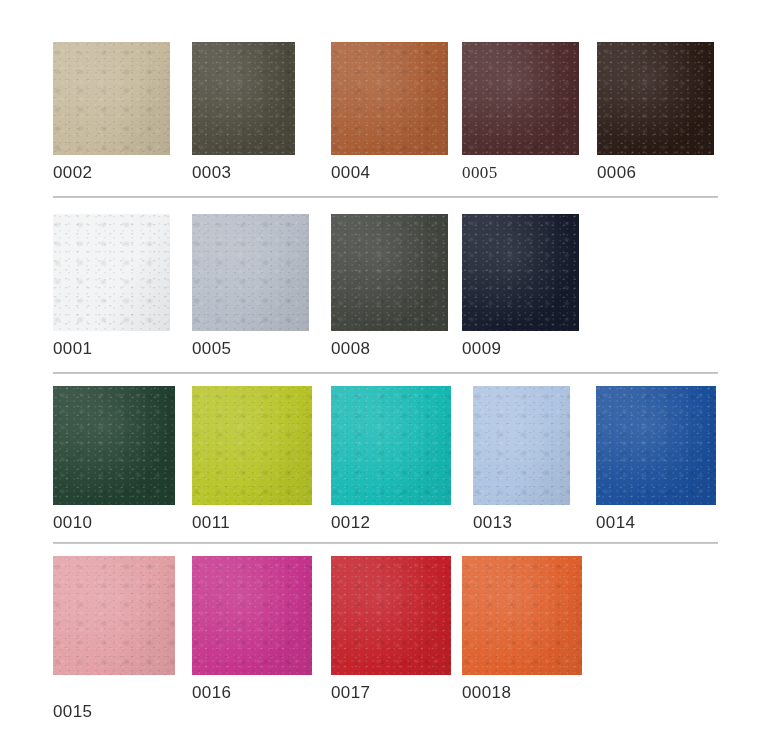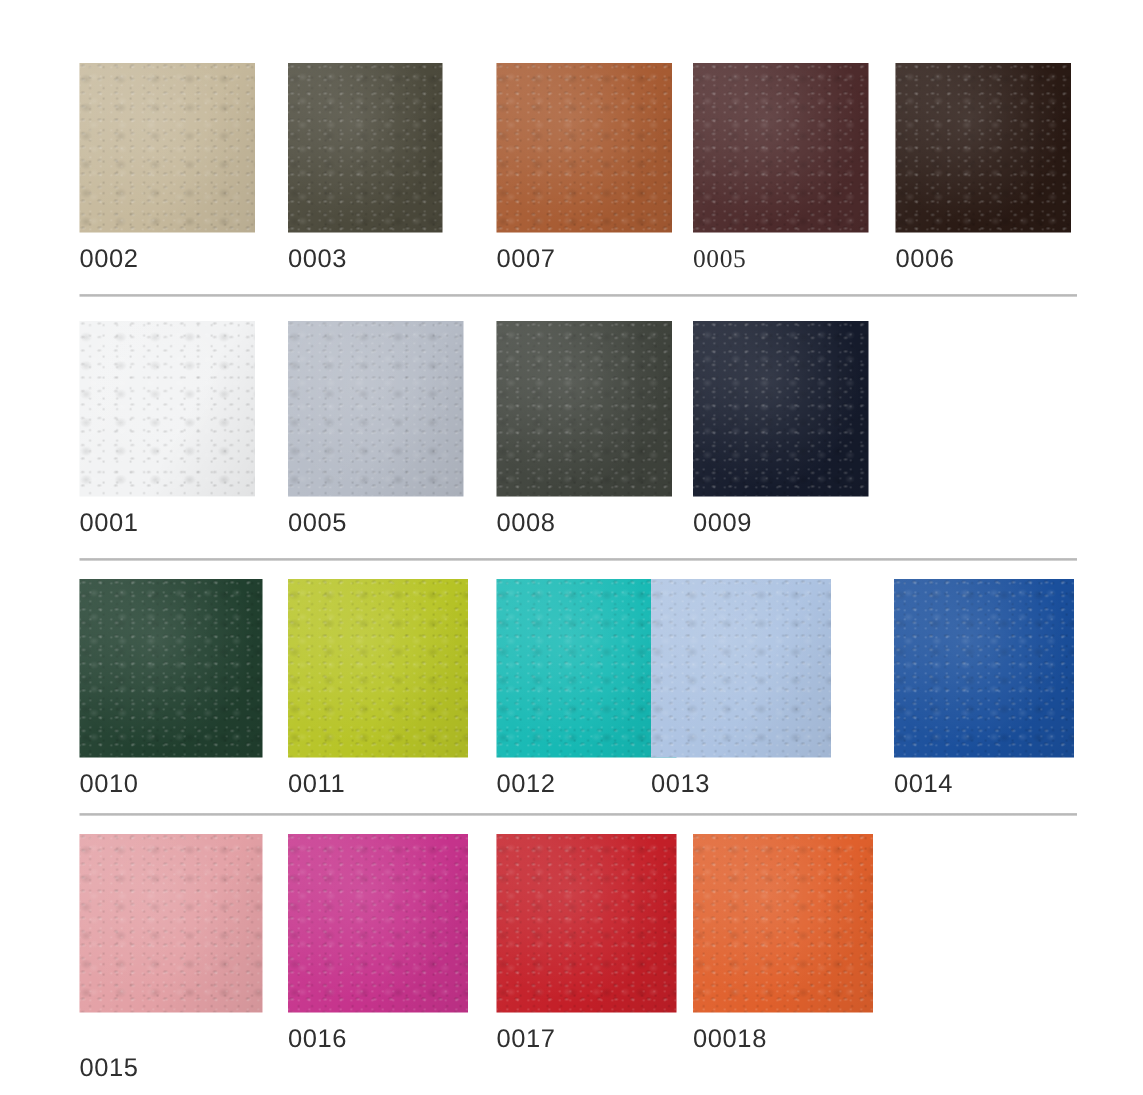--- a/index.html
+++ b/index.html
@@ -109,21 +109,21 @@
           <div class="sheen"></div>
         </div>
         <div class="swatch-label" style="color: rgb(47, 47, 47);">0003</div>
       </div>
       <div class="swatch-cell" style="left: 331px; width: 117px;">
         <div class="swatch-tile" style="height: 113px; background-color: rgb(168, 92, 51);">
           <div class="grain"></div>
           <div class="grain2"></div>
           <div class="sheen"></div>
         </div>
-        <div class="swatch-label" style="color: rgb(47, 47, 47);">0007</div>
+        <div class="swatch-label" style="color: rgb(47, 47, 47);">0004</div>
       </div>
       <div class="swatch-cell" style="left: 462px; width: 117px;">
         <div class="swatch-tile" style="height: 113px; background-color: rgb(78, 43, 44);">
           <div class="grain"></div>
           <div class="grain2"></div>
           <div class="sheen"></div>
         </div>
         <div class="swatch-label" style="color: rgb(47, 47, 47); font-family: Liberation Serif, serif;">0005</div>
       </div>
       <div class="swatch-cell" style="left: 597px; width: 117px;">
@@ -187,21 +187,21 @@
         <div class="swatch-label" style="color: rgb(47, 47, 47);">0011</div>
       </div>
       <div class="swatch-cell" style="left: 331px; width: 120px;">
         <div class="swatch-tile" style="height: 119px; background-color: rgb(22, 185, 180);">
           <div class="grain"></div>
           <div class="grain2"></div>
           <div class="sheen"></div>
         </div>
         <div class="swatch-label" style="color: rgb(47, 47, 47);">0012</div>
       </div>
-      <div class="swatch-cell" style="left: 434px; width: 120px;">
+      <div class="swatch-cell" style="left: 473px; width: 97px;">
         <div class="swatch-tile" style="height: 119px; background-color: rgb(173, 195, 226);">
           <div class="grain"></div>
           <div class="grain2"></div>
           <div class="sheen"></div>
         </div>
         <div class="swatch-label" style="color: rgb(47, 47, 47);">0013</div>
       </div>
       <div class="swatch-cell" style="left: 596px; width: 120px;">
         <div class="swatch-tile" style="height: 119px; background-color: rgb(26, 79, 156);">
           <div class="grain"></div>

